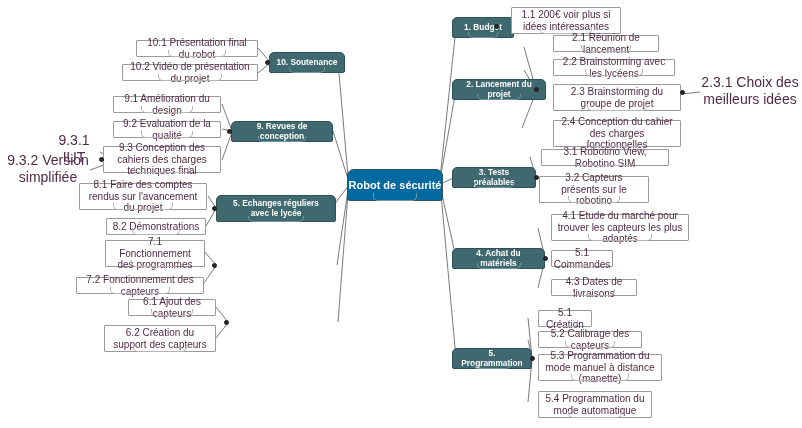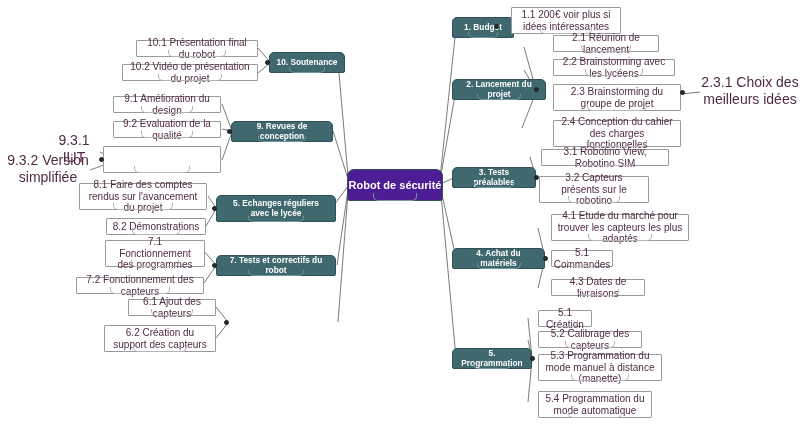--- a/index.html
+++ b/index.html
@@ -71,21 +71,21 @@
     border-radius: 2px;
     border-top-left-radius: 5px;
     border-top-right-radius: 5px;
   }
   .main .tab {
     border-color: #6e969c;
     height: 6px;
   }
   
   .central {
-    background: #4c1d95;
+    background: #0369a1;
     border: 1px solid #2e5158;
     color: #ffffff;
     font-weight: bold;
     font-size: 11px;
     border-radius: 3px;
     border-top-left-radius: 7px;
     border-top-right-radius: 7px;
   }
   .central .tab {
     border-color: #76989e;
@@ -238,21 +238,21 @@
   <div class="dot" style="left:543px; top:256px;"></div>
 
   <div class="node leaf" style="left:551px; top:214px; width:138px; height:27px;">
     <span>4.1   Etude du marché pour trouver les capteurs les plus adaptés</span>
     <span class="tab" style="width:64px;"></span>
   </div>
   <div class="node leaf" style="left:551px; top:250px; width:62px; height:17px;">
     <span>5.1  Commandes</span>
     <span class="tab" style="width:30px;"></span>
   </div>
-  <div class="node leaf" style="left:551px; top:279px; width:94px; height:17px;text-align:center;">
+  <div class="node leaf" style="left:551px; top:279px; width:86px; height:17px;text-align:center;">
     <span>4.3  Dates de livraisons</span>
     <span class="tab" style="width:42px;"></span>
   </div>
 
   <div class="node main" style="left:452px; top:348px; width:80px; height:21px;">
     <span>5.  Programmation</span>
     <span class="tab" style="width:38px;"></span>
   </div>
   <div class="dot" style="left:530px; top:356px;"></div>
 
@@ -296,20 +296,21 @@
 
   <div class="node leaf" style="left:113px; top:96px; width:108px; height:17px;">
     <span>9.1  Amélioration du design</span>
     <span class="tab" style="width:52px;"></span>
   </div>
   <div class="node leaf" style="left:113px; top:121px; width:108px; height:17px;">
     <span>9.2  Evaluation de la qualité</span>
     <span class="tab" style="width:52px;"></span>
   </div>
   <div class="node leaf" style="left:103px; top:146px; width:118px; height:27px;">
+    <span>9.3    Conception des cahiers des charges techniques final</span>
     <span class="tab" style="width:56px;"></span>
   </div>
   <div class="dot" style="left:99px; top:157px;"></div>
 
   <div class="node bare" style="left:50px; top:142px; width:48px; height:14px; justify-content:flex-end;">
     <span>9.3.1  IUT</span>
   </div>
   <div class="node bare" style="left:5px; top:162px; width:86px; height:14px; justify-content:flex-end;">
     <span>9.3.2  Version simplifiée</span>
   </div>
@@ -322,24 +323,20 @@
 
   <div class="node leaf" style="left:79px; top:183px; width:128px; height:27px;text-align:center;">
     <span>8.1   Faire des comptes rendus sur l'avancement du projet</span>
     <span class="tab" style="width:60px;"></span>
   </div>
   <div class="node leaf" style="left:106px; top:218px; width:100px; height:17px;">
     <span>8.2  Démonstrations</span>
     <span class="tab" style="width:48px;"></span>
   </div>
 
-  <div class="node main" style="left:216px; top:255px; width:120px; height:21px;">
-    <span>7.  Tests et correctifs du robot</span>
-    <span class="tab" style="width:56px;"></span>
-  </div>
   <div class="dot" style="left:212px; top:263px;"></div>
 
   <div class="node leaf" style="left:105px; top:240px; width:100px; height:27px;">
     <span>7.1   Fonctionnement des programmes</span>
     <span class="tab" style="width:48px;"></span>
   </div>
   <div class="node leaf" style="left:76px; top:277px; width:128px; height:17px;">
     <span>7.2  Fonctionnement des capteurs</span>
     <span class="tab" style="width:60px;"></span>
   </div>

